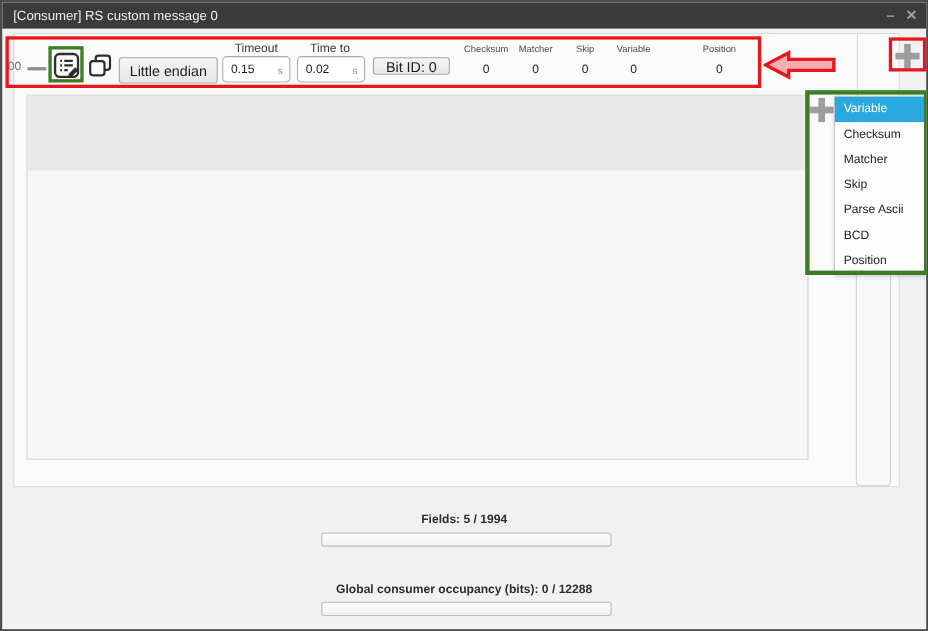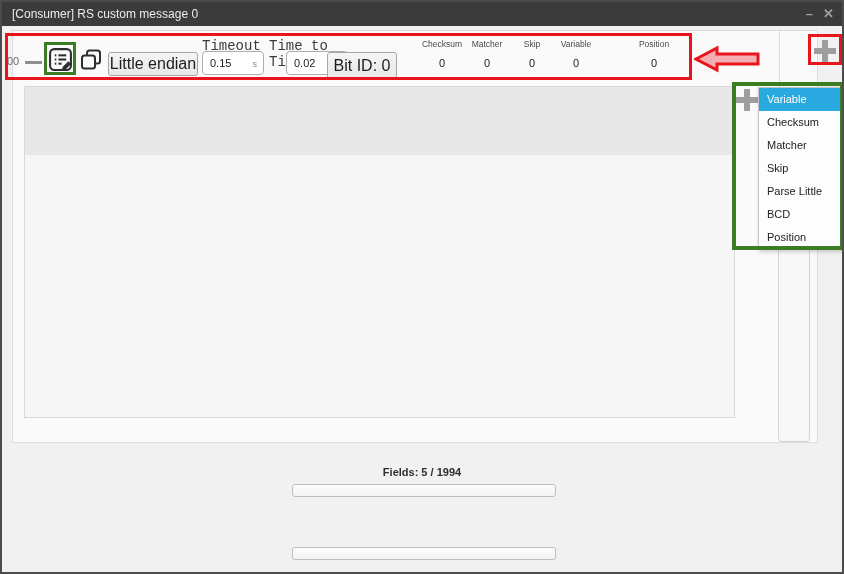--- a/index.html
+++ b/index.html
@@ -12,23 +12,23 @@
   .win-btn{color:#9f9f9f;font-size:13px;font-weight:bold;line-height:24px;cursor:default;}
   
   #main-panel{position:absolute;left:10px;top:28px;width:806px;height:413px;
     background:#fafafa;border:1px solid #dcdcdc;box-sizing:border-box;}
   
   .abs{position:absolute;}
   #row-index{left:5px;top:53px;font-size:11px;color:#6e6e6e;}
   #row-connector{left:23px;top:59px;width:17px;height:3px;background:#8f8f8f;}
   .icon-btn{display:flex;align-items:center;justify-content:center;}
   .tb-button{box-sizing:border-box;border:1px solid #a6a6a6;border-radius:3px;
-    background:linear-gradient(#f5f5f5,#e7e7e7);font-size:16px;color:#1c1c1c;
+    background:linear-gradient(#f5f5f5,#e7e7e7);font-size:13px;color:#1c1c1c;
     display:flex;align-items:center;justify-content:center;cursor:default;}
-  .field-label{font-size:14px;color:#3a3a3a;text-align:left;font-family:Liberation Mono, monospace;}
+  .field-label{font-size:11px;color:#3a3a3a;text-align:center;}
   .tb-field{box-sizing:border-box;border:1px solid #adadad;border-radius:4px;background:#ffffff;}
   .tb-field .val{position:absolute;left:7px;top:5px;font-size:11px;color:#1c1c1c;}
   .tb-field .unit{position:absolute;right:6px;top:7px;font-size:9px;color:#8a8a8a;}
   .stat-col{width:56px;text-align:center;}
   .stat-label{font-size:8.5px;color:#4a4a4a;}
   .stat-value{font-size:11px;color:#1c1c1c;margin-top:8px;}
   #toolbar-separator{left:777px;top:29px;width:1px;height:59px;background:#dcdcdc;}
   
   .plus-icon{width:22px;height:22px;position:absolute;}
   .plus-icon::before{content:"";position:absolute;left:0;top:8px;width:22px;height:6px;background:#9e9e9e;}
@@ -97,26 +97,26 @@
 
   <div class="abs tb-button" style="left:106px;top:50px;width:90px;height:24px;">Little endian</div>
 
   <div class="abs field-label" style="left:200px;top:36px;width:62px;">Timeout</div>
   <div class="abs tb-field" style="left:200px;top:49px;width:62px;height:24px;">
     <span class="val">0.15</span>
     <span class="unit">s</span>
   </div>
 
   <div class="abs field-label" style="left:267px;top:36px;width:62px;">Time to Time</div>
-  <div class="abs tb-field" style="left:284px;top:49px;width:62px;height:24px;">
+  <div class="abs tb-field" style="left:268px;top:49px;width:62px;height:24px;">
     <span class="val">0.02</span>
     <span class="unit">s</span>
   </div>
 
-  <div class="abs tb-button" style="left:325px;top:50px;width:70px;height:28px;">Bit ID: 0</div>
+  <div class="abs tb-button" style="left:337px;top:50px;width:70px;height:16px;">Bit ID: 0</div>
 
   <div class="abs stat-col" style="left:412px;top:37px;">
     <div class="stat-label">Checksum</div>
     <div class="stat-value">0</div>
   </div>
   <div class="abs stat-col" style="left:457px;top:37px;">
     <div class="stat-label">Matcher</div>
     <div class="stat-value">0</div>
   </div>
   <div class="abs stat-col" style="left:502px;top:37px;">
@@ -145,29 +145,30 @@
   </div>
 
   <div class="abs" id="side-strip"></div>
 
   <div class="plus-icon" style="left:734px;top:87px;z-index:5;"></div>
   <div class="abs" id="dropdown">
     <div class="dd-item selected">Variable</div>
     <div class="dd-item">Checksum</div>
     <div class="dd-item">Matcher</div>
     <div class="dd-item">Skip</div>
-    <div class="dd-item">Parse Little</div>
+    <div class="dd-item">Parse Ascii</div>
     <div class="dd-item">BCD</div>
     <div class="dd-item">Position</div>
   </div>
 
   <div class="abs footer-text" style="top:464px;">Fields: 5 / 1994</div>
   <div class="abs progress" style="top:482px;">
     <div class="fill"></div>
   </div>
+  <div class="abs footer-text" style="top:528px;">Global consumer occupancy (bits): 0 / 12288</div>
   <div class="abs progress" style="top:545px;">
     <div class="fill"></div>
   </div>
 
   <div class="abs anno-box" id="anno-red-toolbar"></div>
   <div class="abs anno-box" id="anno-red-plus"></div>
   <div class="abs anno-box" id="anno-green-edit"></div>
   <div class="abs anno-box" id="anno-green-dropdown"></div>
   <div class="abs" id="anno-arrow">
     <svg width="66" height="28" viewBox="0 0 66 28">

